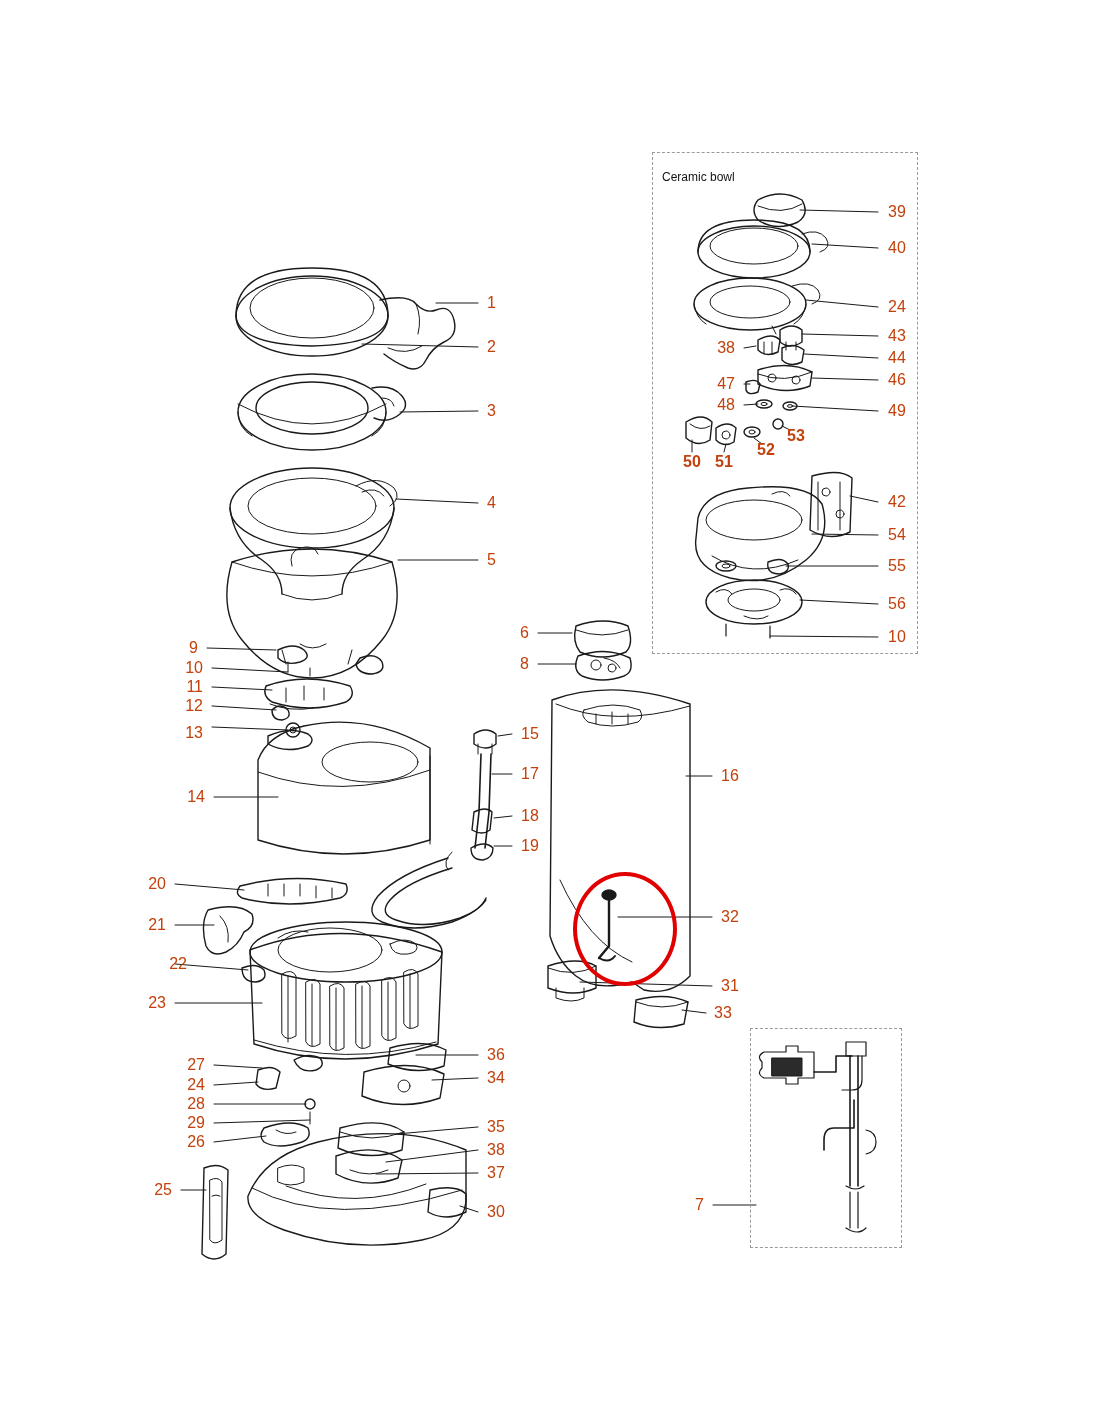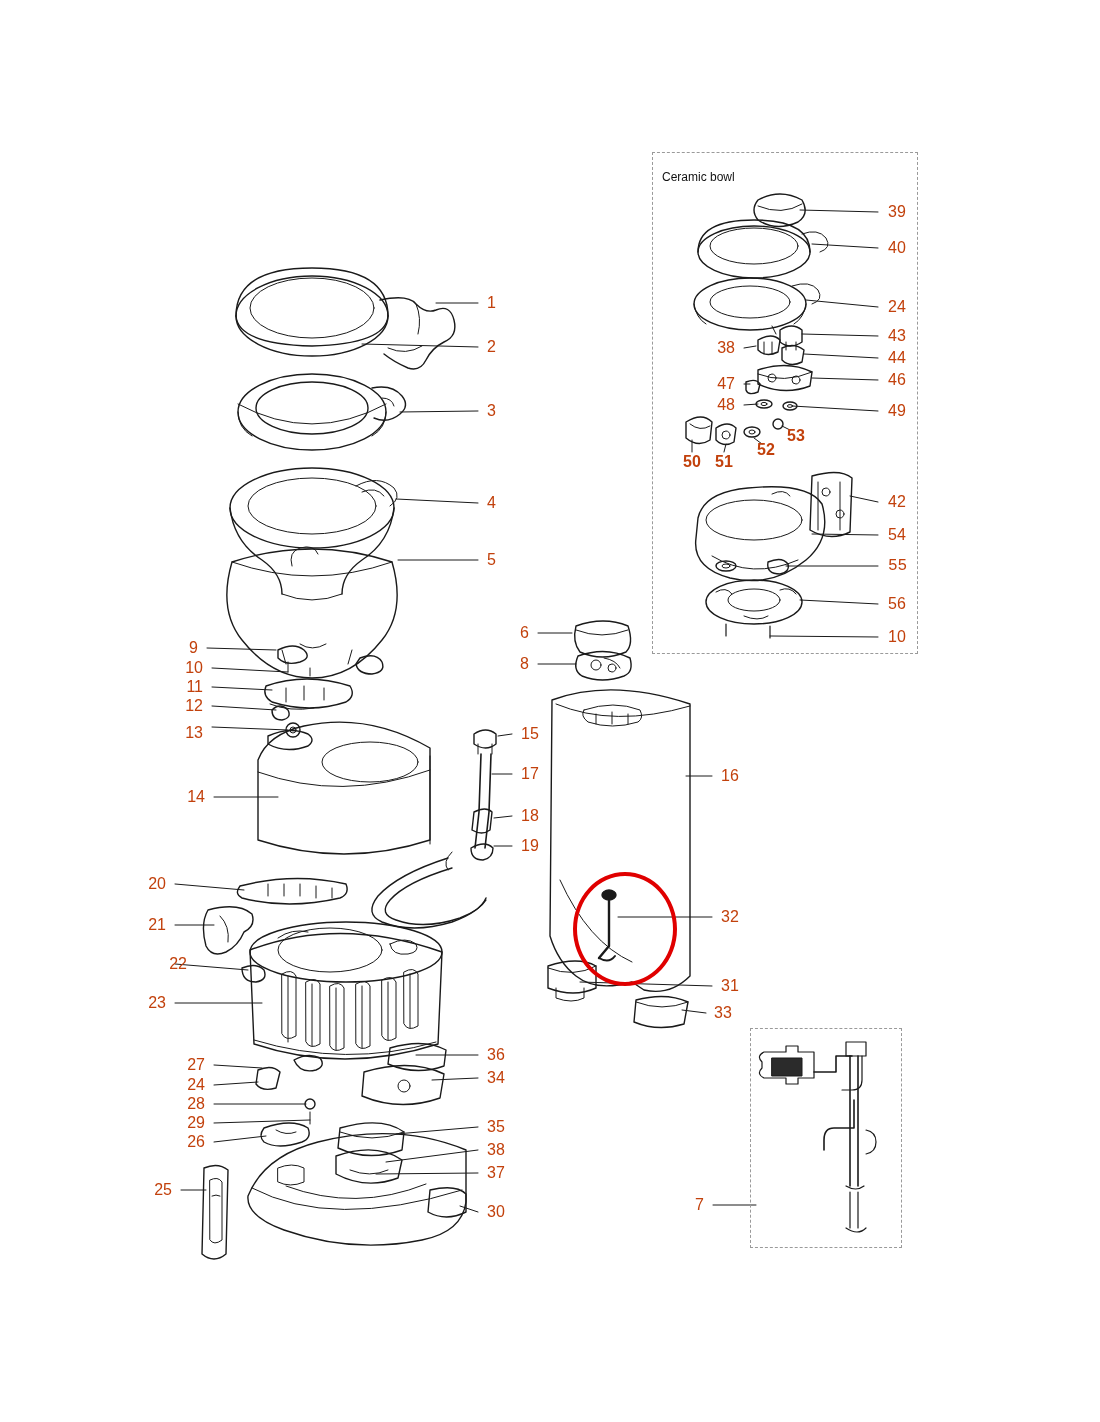--- a/index.html
+++ b/index.html
@@ -388,17 +388,17 @@
       <div class="callout l" style="left: 888px; top: 411px;">49</div>
       <div class="callout r" style="left: 735px; top: 348px;">38</div>
       <div class="callout r" style="left: 735px; top: 384px;">47</div>
       <div class="callout r" style="left: 735px; top: 405px;">48</div>
       <div class="callout c" style="left: 692px; top: 462px;">50</div>
       <div class="callout c" style="left: 724px; top: 462px;">51</div>
       <div class="callout c" style="left: 766px; top: 450px;">52</div>
       <div class="callout c" style="left: 796px; top: 436px;">53</div>
       <div class="callout l" style="left: 888px; top: 502px;">42</div>
       <div class="callout l" style="left: 888px; top: 535px;">54</div>
-      <div class="callout l" style="left: 888px; top: 566px; font-family: Liberation Mono, monospace;">55</div>
+      <div class="callout l" style="left: 888px; top: 566px;">55</div>
       <div class="callout l" style="left: 888px; top: 604px;">56</div>
       <div class="callout l" style="left: 888px; top: 637px;">10</div>
     </div>
 </div>
 
 </body></html>

